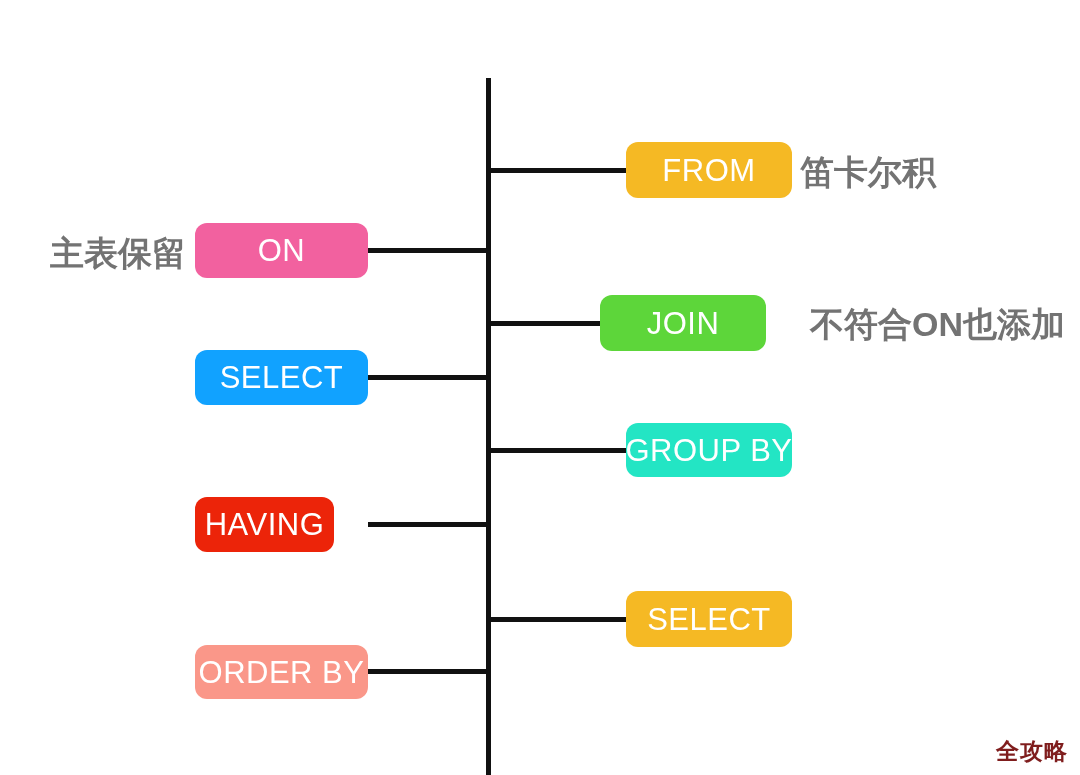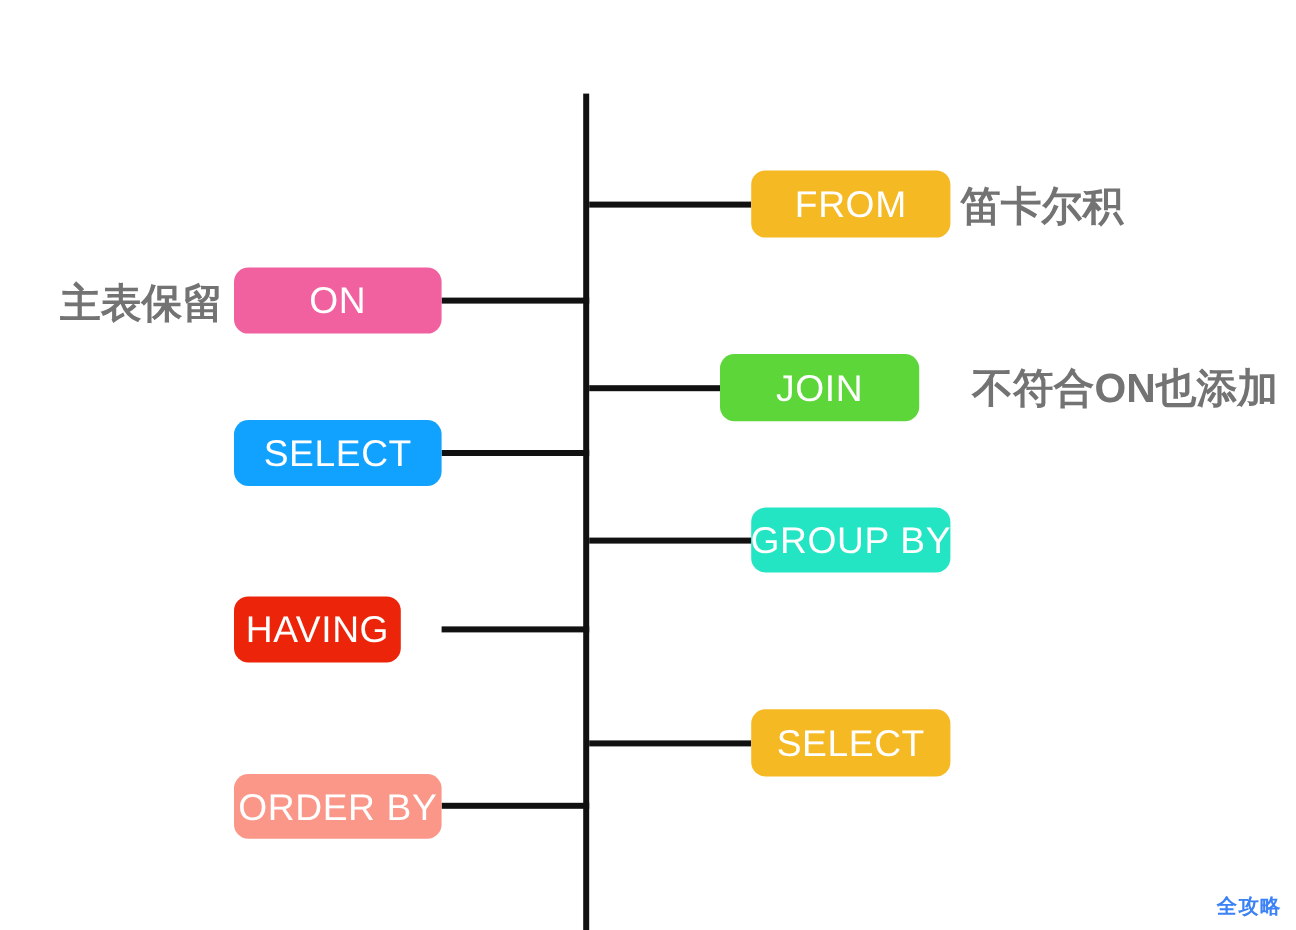--- a/index.html
+++ b/index.html
@@ -62,22 +62,22 @@
     display: flex;
     align-items: center;
     user-select: none;
   }
 
   
   .watermark {
     position: absolute;
     right: 12px;
     bottom: 8px;
-    color: #3b82f6;
-    font-size: 17px;
+    color: #7f1d1d;
+    font-size: 23px;
     font-weight: bold;
     letter-spacing: 1px;
     text-shadow: 1px 1px 0 rgba(255,255,255,0.85);
     user-select: none;
   }
 </style>
 </head>
 <body>
 
 <div id="canvas">

